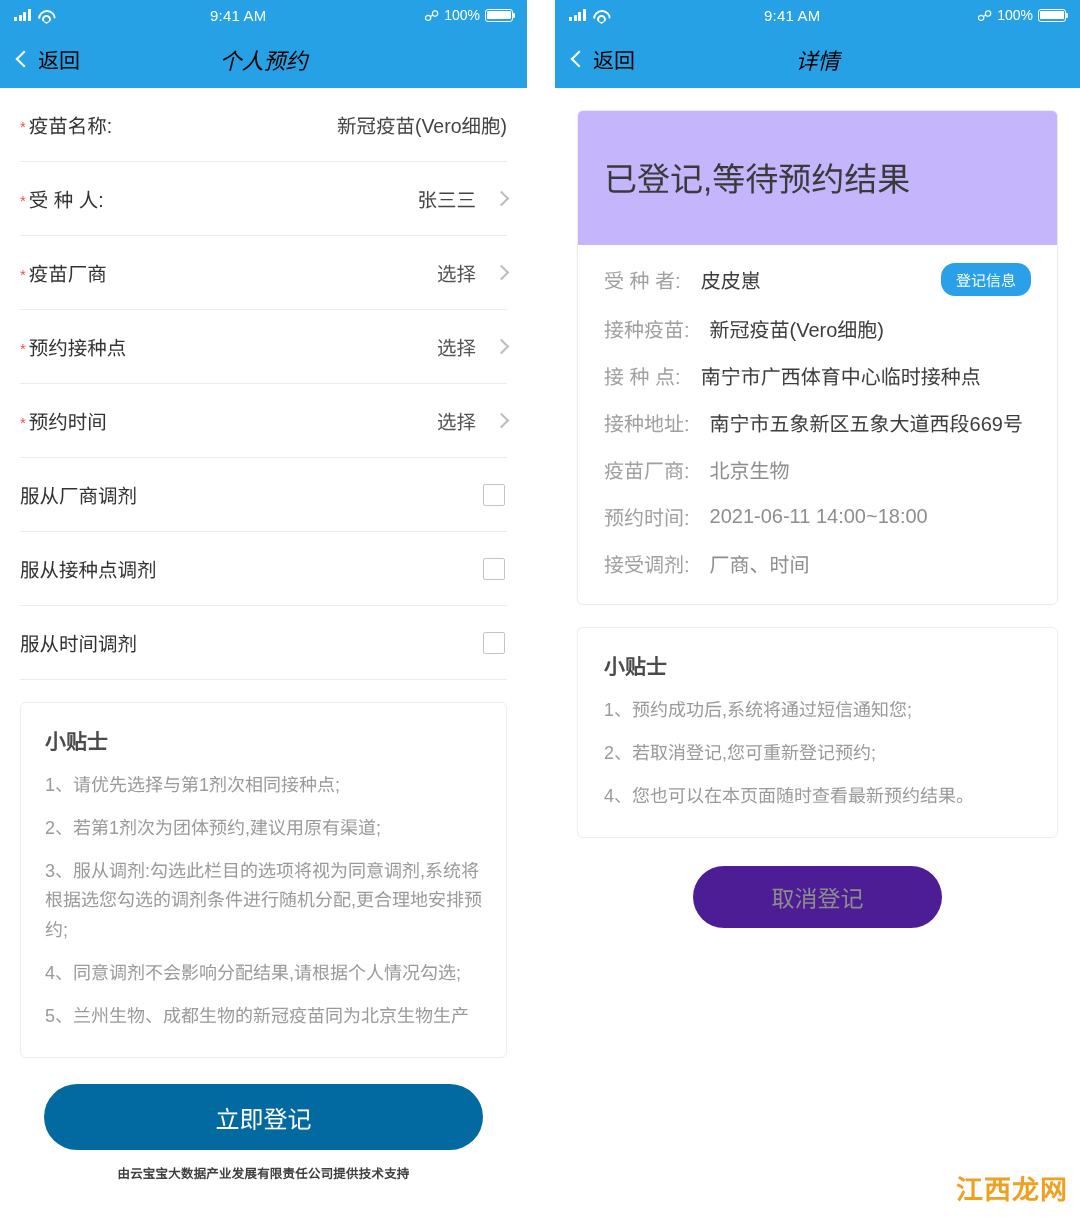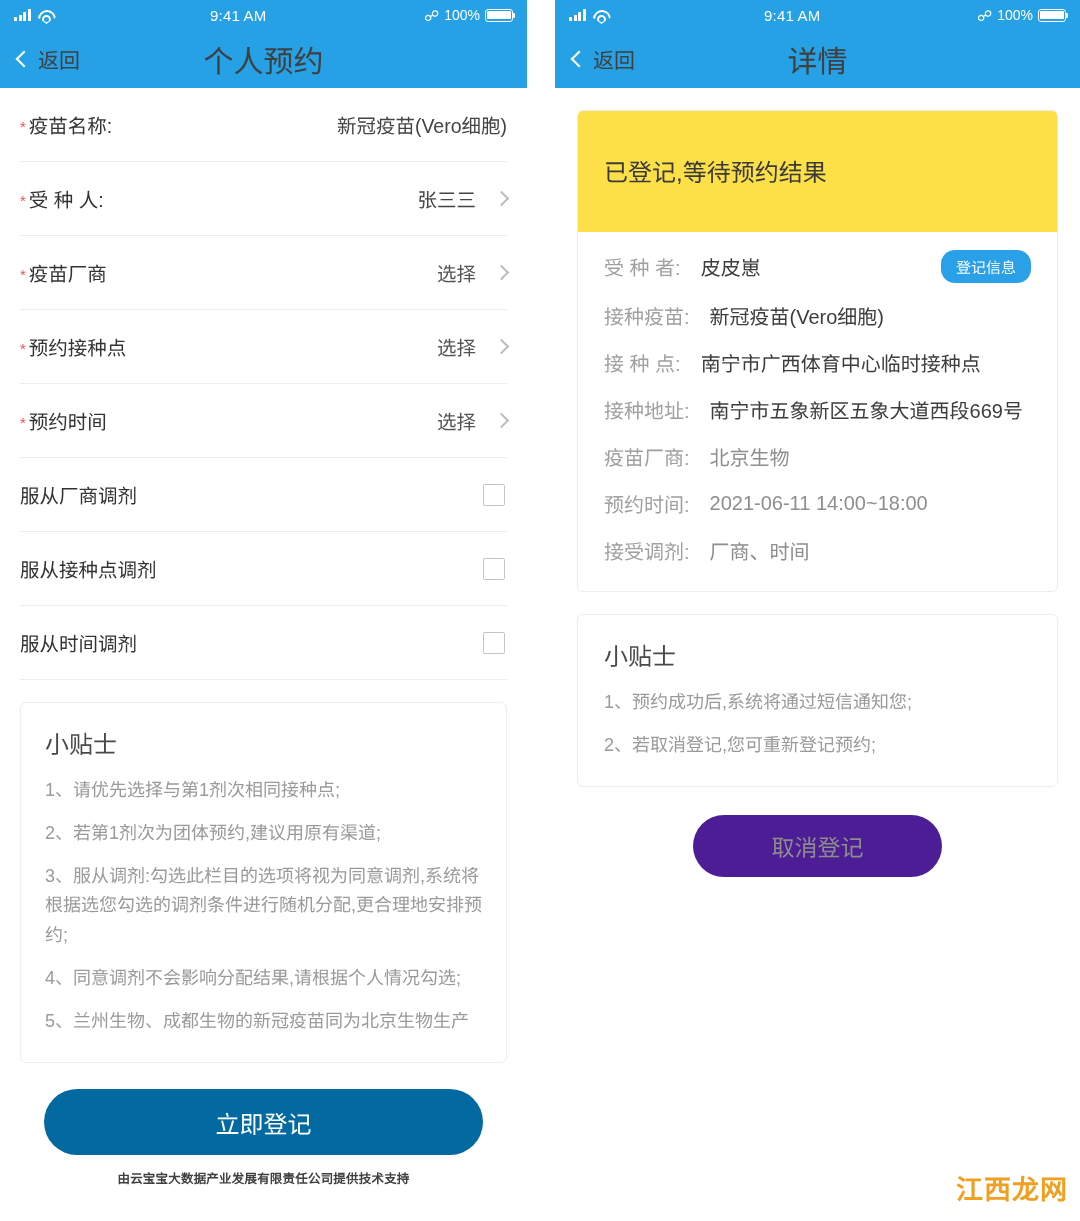--- a/index.html
+++ b/index.html
@@ -80,41 +80,42 @@
   }
   .battery span { display: block; height: 100%; background: #fff; border-radius: 1px; }
 
   
   .navbar {
     height: 58px;
     background: #26a1e5;
     display: flex;
     align-items: center;
     position: relative;
-    color: #404040;
+    color: #000000;
   }
   .nav-back {
     display: flex; align-items: center; gap: 8px;
     padding-left: 18px;
     font-size: 21px;
     cursor: pointer;
     z-index: 2;
   }
   .chev-left {
     width: 10px; height: 10px;
     border-left: 2.2px solid #fff;
     border-bottom: 2.2px solid #fff;
     transform: rotate(45deg);
     display: inline-block;
   }
   .nav-title {
     position: absolute; left: 0; right: 0; top: 0; bottom: 0;
     display: flex; align-items: center; justify-content: center;
-    font-size: 30px;
+    font-size: 22px;
     pointer-events: none;
+    font-style: italic;
   }
 
   
   .form-list { background: #ffffff; padding: 0 20px; box-sizing: border-box; }
   .form-row {
     height: 74px;
     display: flex;
     align-items: center;
     border-bottom: 1px solid #ececec;
     box-sizing: border-box;
@@ -154,23 +155,24 @@
   .tips-card {
     margin: 22px 20px 0 20px;
     background: #ffffff;
     border: 1px solid #eeeeee;
     border-radius: 6px;
     padding: 22px 24px 26px 24px;
     box-shadow: 0 0 2px rgba(0,0,0,0.035);
     box-sizing: border-box;
   }
   .tips-title {
-    font-size: 24px;
+    font-size: 21px;
     color: #4a4a4a;
     margin-bottom: 16px;
+    font-weight: bold;
   }
   .tips-item {
     font-size: 18px;
     color: #9a9a9a;
     line-height: 1.62;
     margin-bottom: 14px;
   }
   .tips-item:last-child { margin-bottom: 0; }
 
   
@@ -201,23 +203,23 @@
   
   .detail-body { background: #ffffff; padding: 22px 22px 0 22px; box-sizing: border-box; }
   .detail-card {
     border: 1px solid #ececec;
     border-radius: 6px;
     overflow: hidden;
     background: #ffffff;
     box-shadow: 0 0 2px rgba(0,0,0,0.03);
   }
   .status-band {
-    background: #fde047;
+    background: #c4b5fd;
     padding: 42px 26px 44px 26px;
-    font-size: 24px;
+    font-size: 33px;
     color: #3a3a3a;
   }
   .detail-rows { padding: 18px 26px 26px 26px; }
   .d-row {
     display: flex;
     align-items: center;
     margin-bottom: 18px;
     font-size: 20px;
   }
   .d-row:last-child { margin-bottom: 0; }
@@ -461,20 +463,21 @@
             <span class="d-val muted">厂商、时间</span>
           </div>
 
         </div>
       </div>
 
       <div class="tips-card-right">
         <div class="tips-title">小贴士</div>
         <div class="tips-item">1、预约成功后,系统将通过短信通知您;</div>
         <div class="tips-item">2、若取消登记,您可重新登记预约;</div>
+        <div class="tips-item">4、您也可以在本页面随时查看最新预约结果。</div>
       </div>
 
       <div class="btn-cancel-wrap">
         <button class="btn-cancel">取消登记</button>
       </div>
 
     </div>
 
   </div>
 

